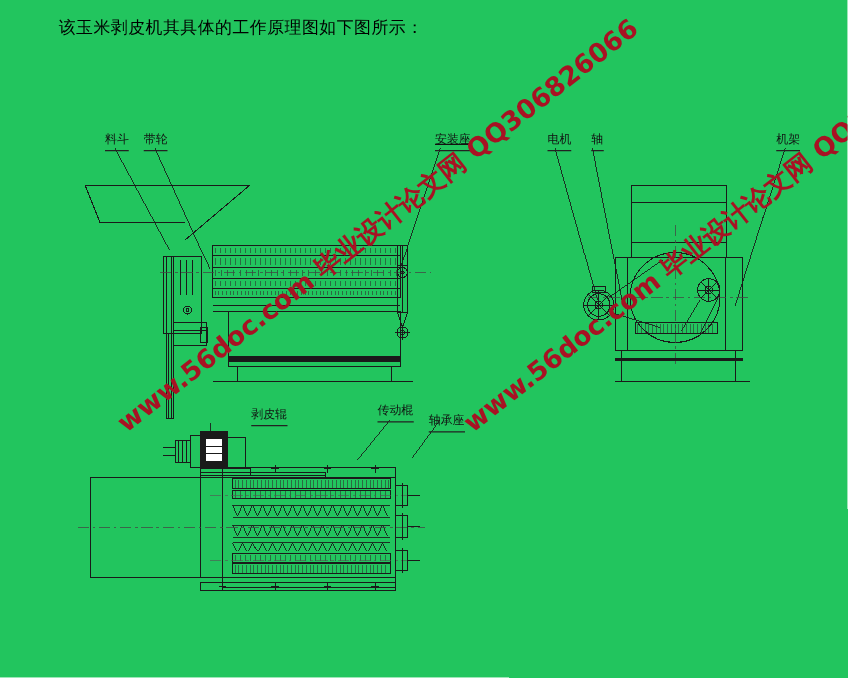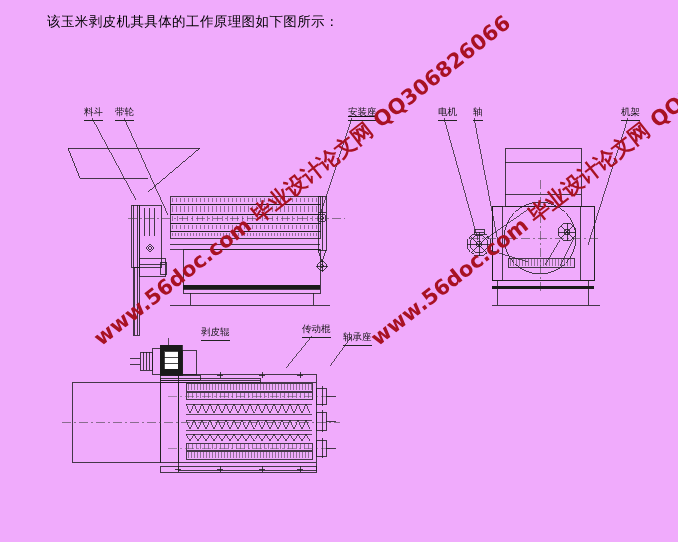--- a/index.html
+++ b/index.html
@@ -12,21 +12,21 @@
     height: 542px;
     position: relative;
     font-family: "DejaVu Sans", "Liberation Sans", sans-serif;
     overflow: hidden;
   }
   #page {
     position: absolute;
     left: 0; top: 0;
     width: 678px;
     height: 542px;
-    background: #f0abfc;
+    background: #22c55e;
   }
   
   .heading {
     position: absolute;
     left: 47px;
     top: 13px;
     font-size: 13.5px;
     color: #000000;
     letter-spacing: 0.4px;
     white-space: nowrap;

